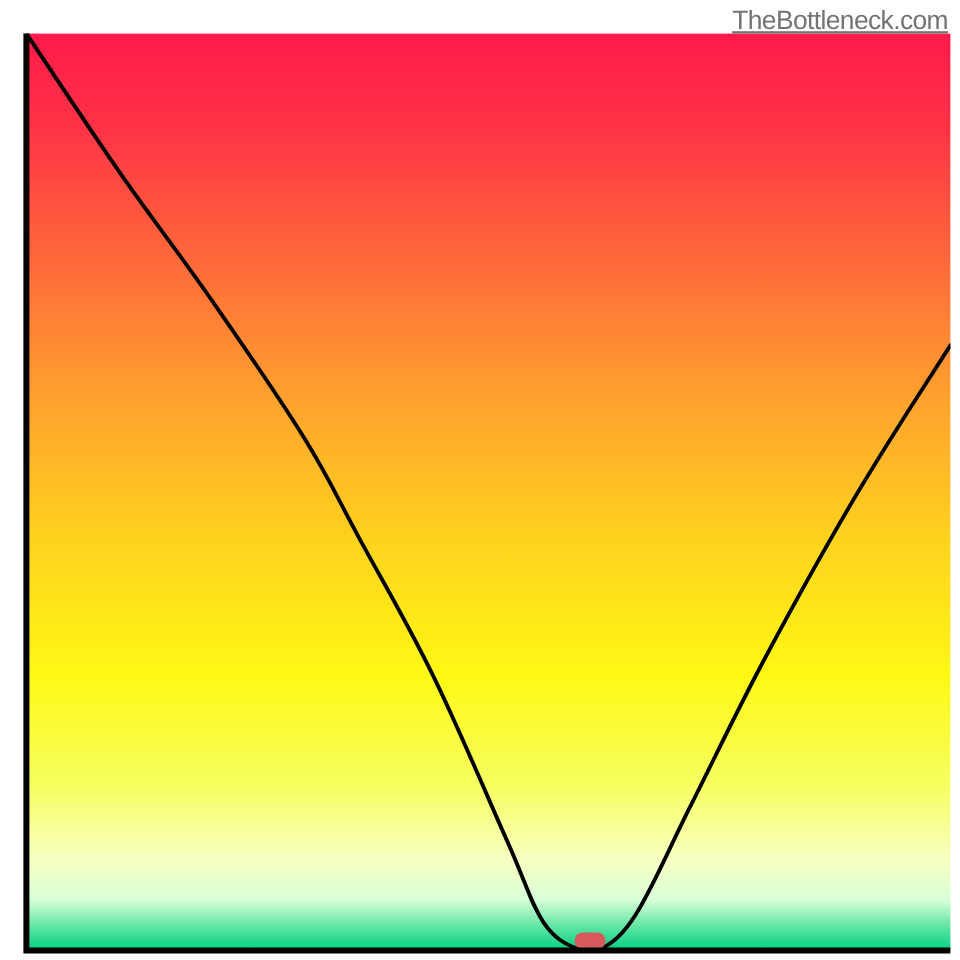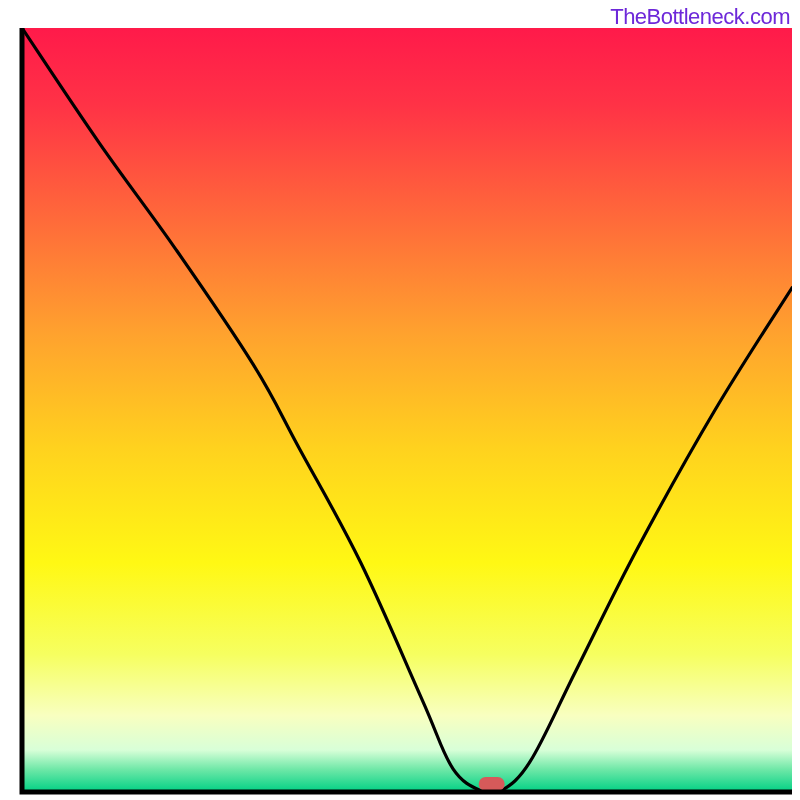--- a/index.html
+++ b/index.html
@@ -12,25 +12,26 @@
   }
   .chart-container {
     position: relative;
     width: 800px;
     height: 800px;
   }
   .attribution {
     position: absolute;
     top: 4px;
     right: 10px;
-    color: #6d28d9;
+    color: #737373;
     font-size: 22px;
     font-weight: 500;
     letter-spacing: -0.5px;
     z-index: 5;
+    text-decoration: underline;
   }
   svg.chart {
     position: absolute;
     top: 0;
     left: 0;
     width: 800px;
     height: 800px;
   }
 </style>
 </head>

